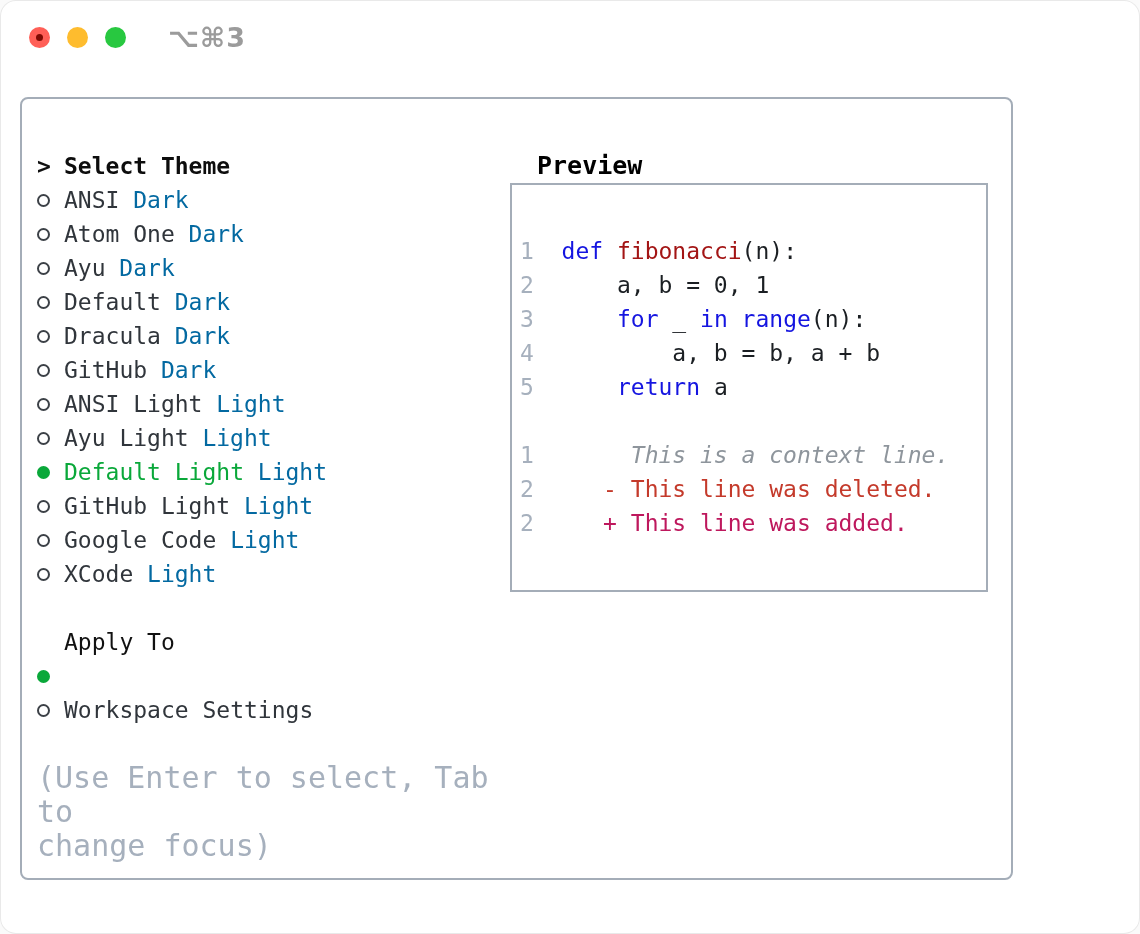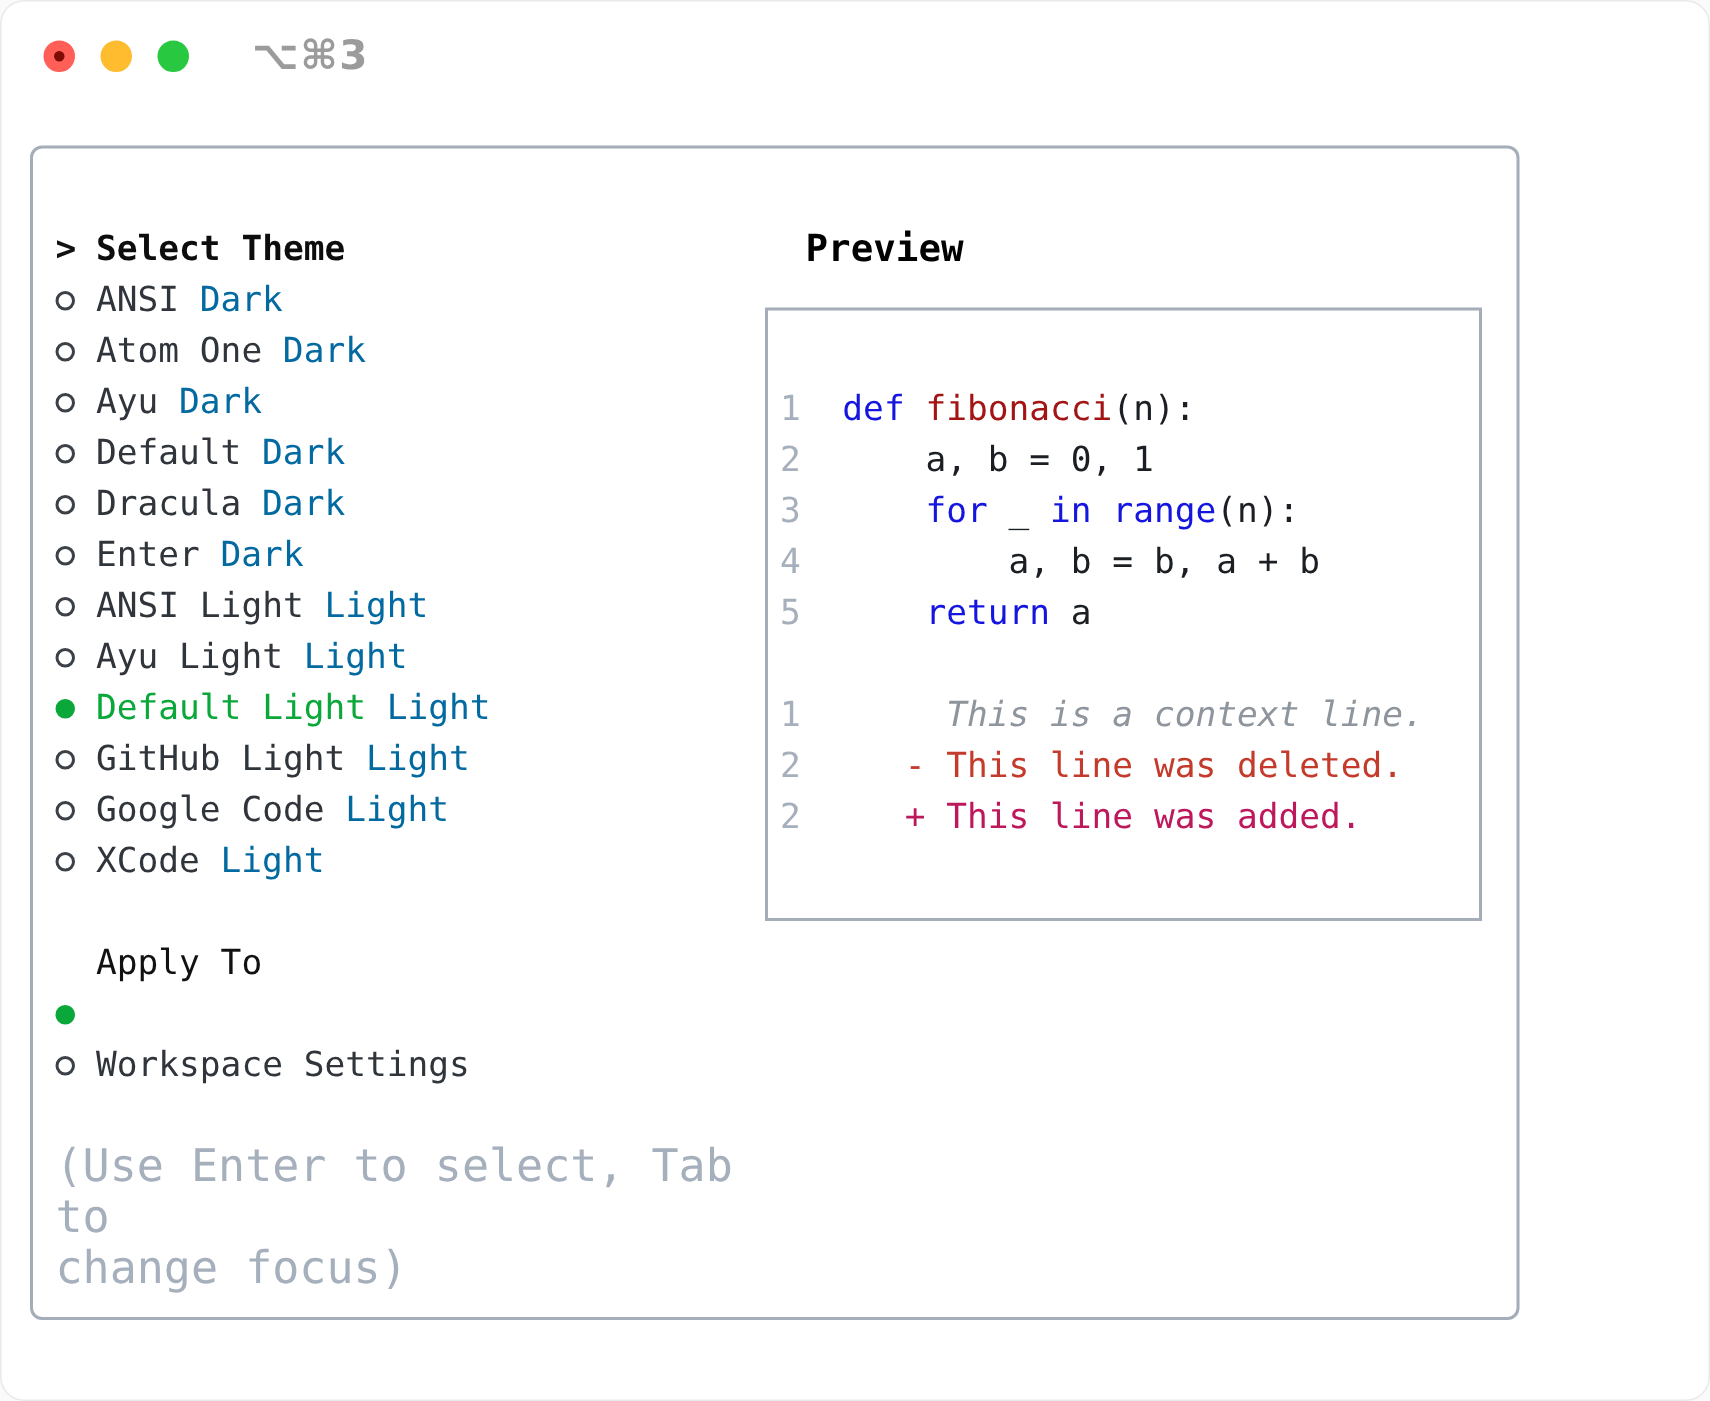--- a/index.html
+++ b/index.html
@@ -38,21 +38,21 @@
   .item-name { color:#30353b; }
   .item-name.sel { color:#0aa83a; }
   .item-variant { color:#0369a1; margin-left:0.6em; }
   .help { padding-left:15px; color:#a6b0bd; font-size:30px; line-height:34px; }
   
   .preview-title {
     position:absolute; left:482px; top:50px; height:34px; line-height:34px;
     font-size:25px; font-weight:bold; color:#000000;margin-left:33px;
   }
   .preview-box {
-    position:absolute; left:488px; top:106px; width:478px; height:409px;
+    position:absolute; left:488px; top:84px; width:478px; height:409px;
     border:2px solid #a4adb8; box-sizing:border-box; background:#fff;
     padding:49px 0 0 8px; overflow:hidden;
   }
   .code-line { white-space:pre; font-size:23px; line-height:34px; height:34px; }
   .c-linenum  { color:#a6b0bd; }
   .c-plain    { color:#1b1f23; }
   .c-keyword  { color:#1515e0; }
   .c-function { color:#a31515; }
   .c-context  { color:#8e959c;font-style:italic; }
   .c-deleted  { color:#c43a2b; }
@@ -111,21 +111,21 @@
             <span class="marker-col">
               <span class="radio"></span>
             </span>
             <span class="item-name">Dracula</span>
             <span class="item-variant">Dark</span>
           </div>
           <div class="row">
             <span class="marker-col">
               <span class="radio"></span>
             </span>
-            <span class="item-name">Enter</span>
+            <span class="item-name">GitHub</span>
             <span class="item-variant">Dark</span>
           </div>
           <div class="row">
             <span class="marker-col">
               <span class="radio"></span>
             </span>
             <span class="item-name">ANSI Light</span>
             <span class="item-variant">Light</span>
           </div>
           <div class="row">

